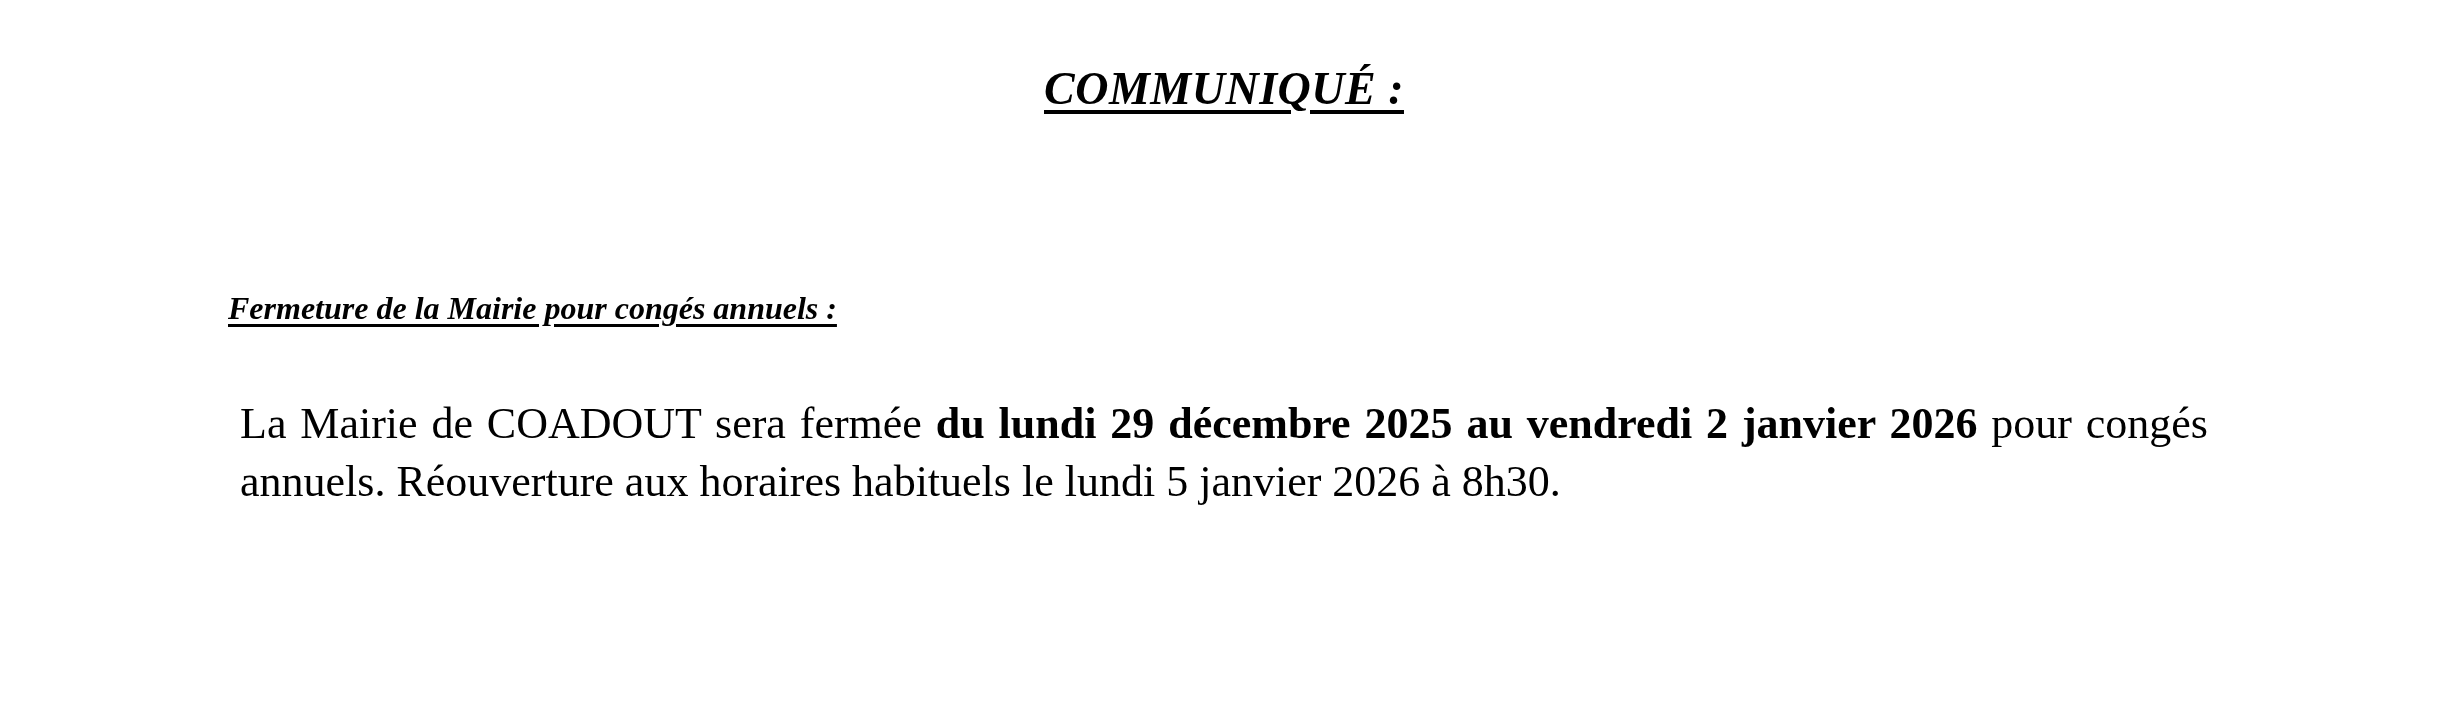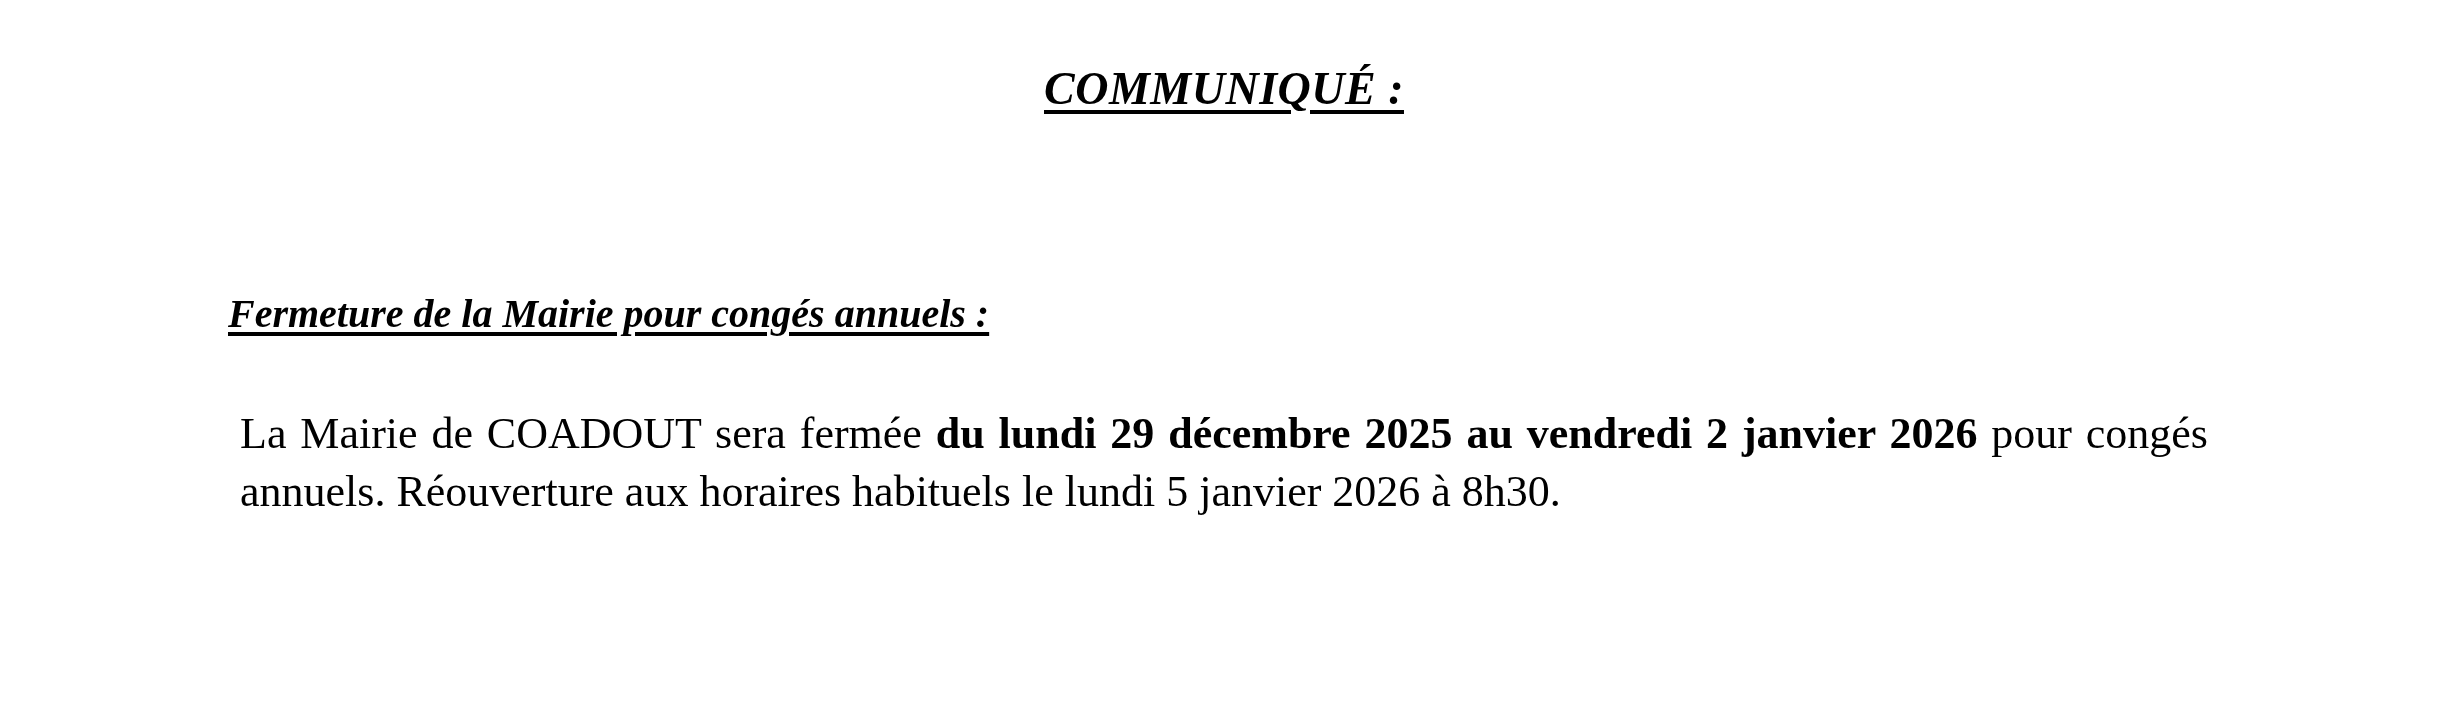--- a/index.html
+++ b/index.html
@@ -33,21 +33,21 @@
     letter-spacing: 0.5px;
   }
   .body-block {
     position: absolute;
     left: 228px;
     right: 228px;
     top: 290px;
   }
   .section-heading {
     margin: 0;
-    font-size: 40px;
+    font-size: 32px;
     font-weight: bold;
     font-style: italic;
     text-decoration: underline;
     text-underline-offset: 5px;
   }
   .paragraph {
     margin: 12px;
     padding-top: 56px;
     font-size: 44px;
     line-height: 1.32;

